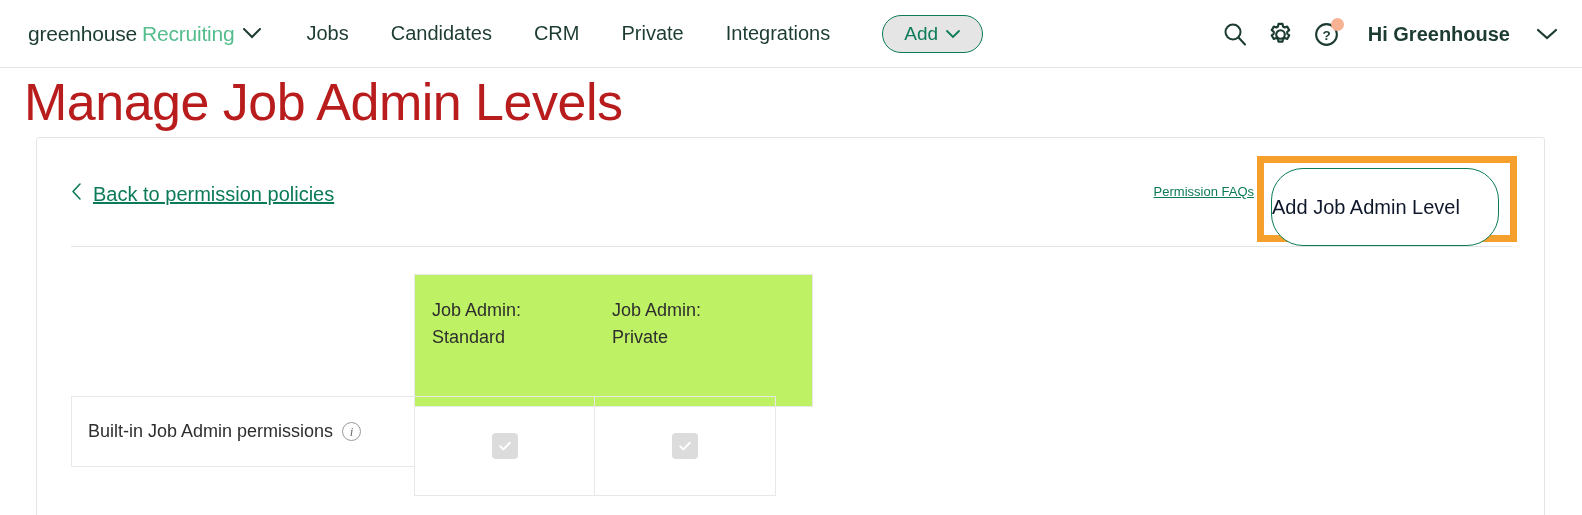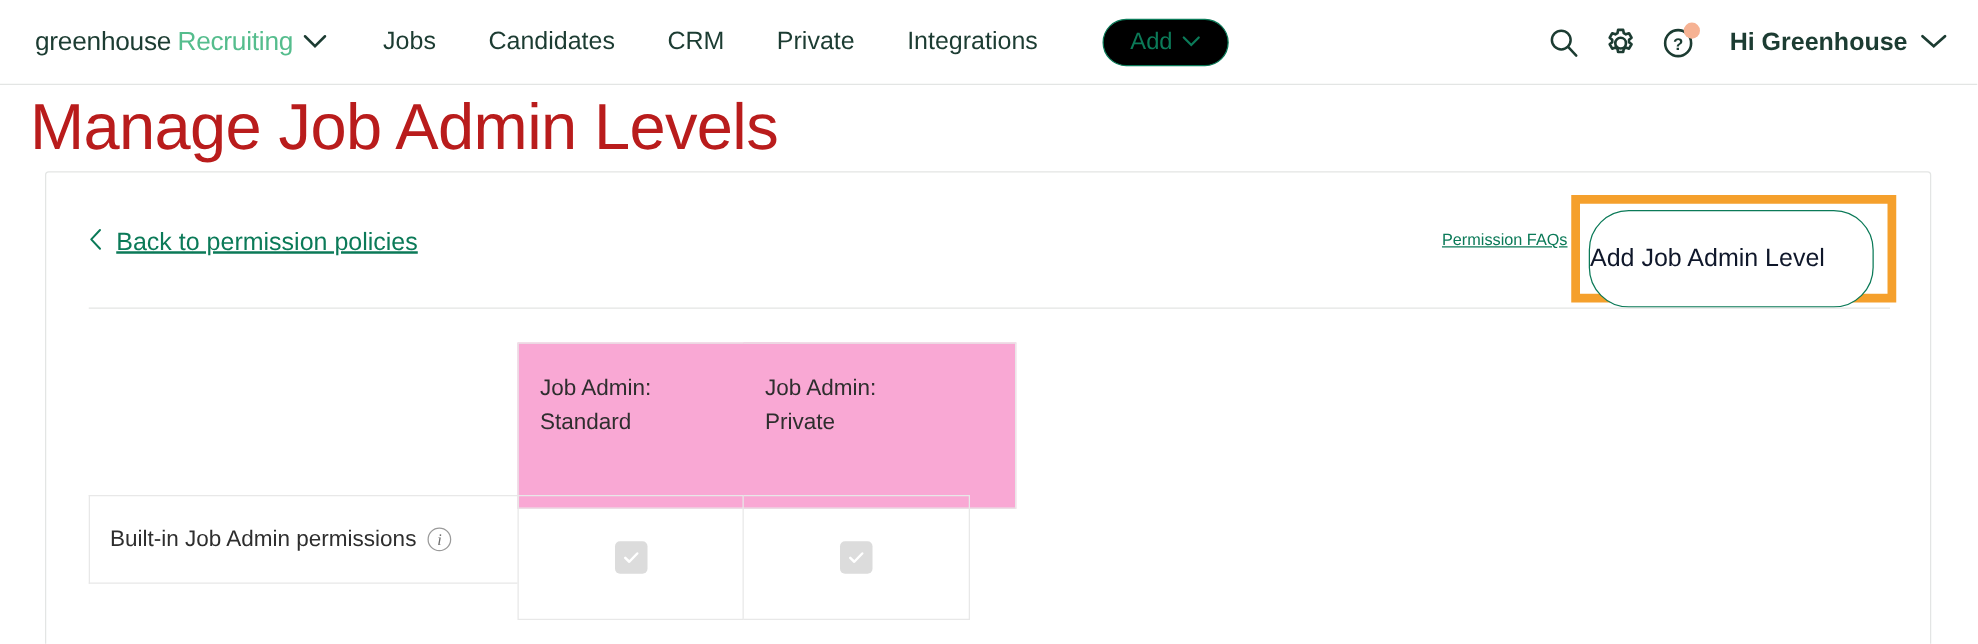--- a/index.html
+++ b/index.html
@@ -29,37 +29,37 @@
     font-size:20px; color:#1c3c32; margin-right:42px;
     cursor:pointer; text-decoration:none; white-space:nowrap;
   }
   .navlink:last-child { margin-right:0; }
 
   .addbtn {
     margin-left:52px;
     border:1.5px solid #0b7a58; border-radius:22px;
     height:38px; padding:0 21px;
     display:flex; align-items:center; gap:7px;
-    color:#0b7a58; font-size:19px; background:#000000; cursor:pointer;
+    color:#0b7a58; font-size:19px; background:#e5e5e5; cursor:pointer;
   }
 
   .nav-right {
     position:absolute; right:24px; top:0; height:68px;
     display:flex; align-items:center; gap:0;
   }
   .icon-btn {
     width:46px; height:46px; display:flex; align-items:center; justify-content:center;
     cursor:pointer; position:relative; background:none; border:none; padding:0;
   }
   .notif-dot {
     position:absolute; width:13px; height:13px; border-radius:50%;
     background:#f6b293; top:7px; right:6px;
   }
   .greeting {
-    display:flex; align-items:center; gap:10px; margin-left:18px;
+    display:flex; align-items:center; gap:26px; margin-left:18px;
     font-size:20px; font-weight:bold; color:#1c3c32; cursor:pointer;
   }
 
   
   .page-title {
     position:absolute; left:24px; top:74px;
     font-family:Liberation Sans, sans-serif;
     font-size:52px; color:#b91c1c; letter-spacing:-0.5px;
     line-height:1.1;
   }
@@ -107,21 +107,21 @@
   }
 
   
   .perm-table {
     position:absolute; left:0; top:125px; width:100%;
   }
   .thead { position:relative; height:133px; }
   .th-cell {
     position:absolute; top:11px; height:133px;
     width:218px;
-    background:#f9a8d4; border:1px solid #e8e8e8;
+    background:#bef264; border:1px solid #e8e8e8;
     padding:22px 0 0 17px;
     font-size:18px; color:#2e2e2e; line-height:1.5;
   }
   .th-cell.c1 { left:377px; }
   .th-cell.c2 { left:558px; border-left:none; }
 
   .trow { position:relative; height:100px; }
   .label-cell {
     position:absolute; left:34px; top:0; width:343px; height:71px;
     border:1px solid #e8e8e8; border-right:none;

